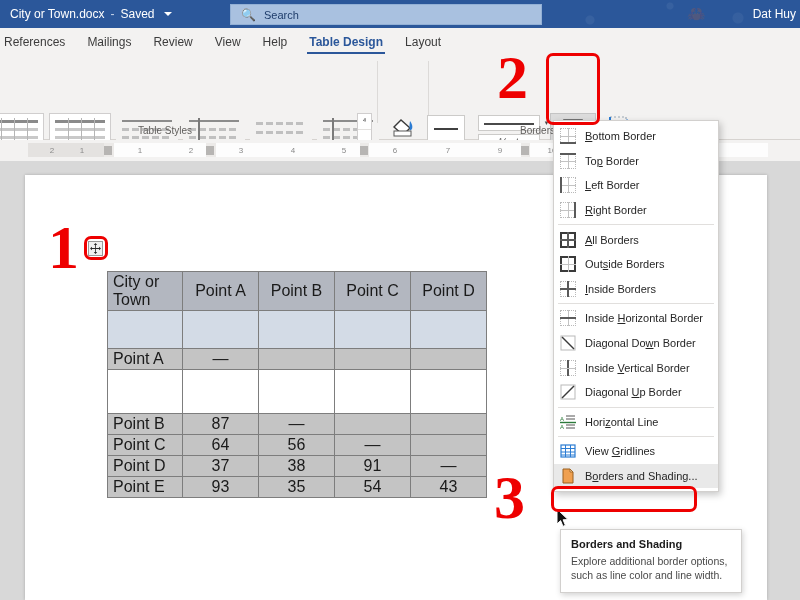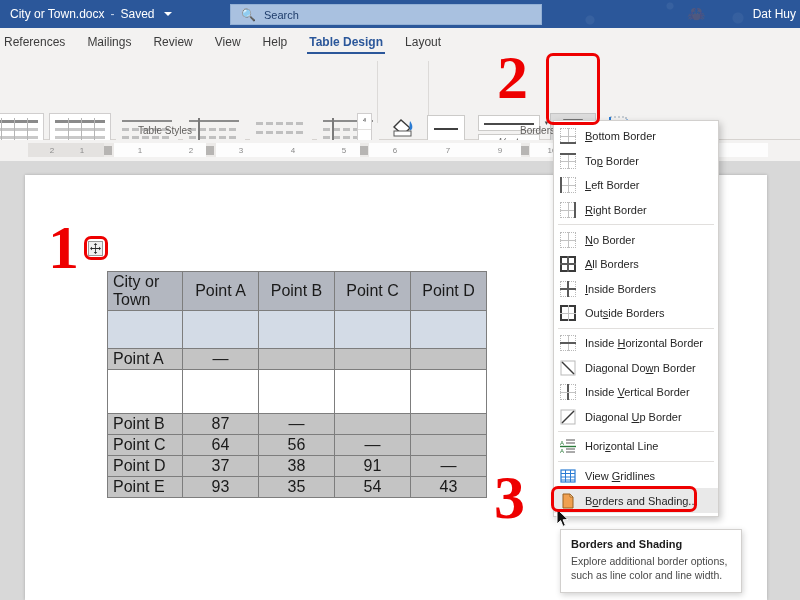--- a/index.html
+++ b/index.html
@@ -616,54 +616,46 @@
         <span class="ic-box"></span>
           <span class="ic-grid-v"></span>
           <span class="ic-grid-h"></span>
           <span class="ic-solid-r"></span>
       </span>
       <span class="mi-label"><u>R</u>ight Border</span>
     </div>
 
     <div class="menu-sep"></div>
 
-    <div class="menu-item">
-      <span class="mi-icon">
-        <span class="ic-box"></span>
-          <span class="ic-grid-v"></span>
-          <span class="ic-grid-h"></span>
-      </span>
-      <span class="mi-label"><u>N</u>o Border</span>
-    </div>
 
     <div class="menu-item">
       <span class="mi-icon">
         <span class="ic-all"></span>
           <span class="ic-in-v"></span>
           <span class="ic-in-h"></span>
       </span>
       <span class="mi-label"><u>A</u>ll Borders</span>
     </div>
 
     <div class="menu-item">
       <span class="mi-icon">
+        <span class="ic-all"></span>
+          <span class="ic-grid-v"></span>
+          <span class="ic-grid-h"></span>
+      </span>
+      <span class="mi-label">Out<u>s</u>ide Borders</span>
+    </div>
+
+    <div class="menu-item">
+      <span class="mi-icon">
         <span class="ic-box"></span>
           <span class="ic-in-v"></span>
           <span class="ic-in-h"></span>
       </span>
       <span class="mi-label"><u>I</u>nside Borders</span>
-    </div>
-
-    <div class="menu-item">
-      <span class="mi-icon">
-        <span class="ic-all"></span>
-          <span class="ic-grid-v"></span>
-          <span class="ic-grid-h"></span>
-      </span>
-      <span class="mi-label">Out<u>s</u>ide Borders</span>
     </div>
 
     <div class="menu-sep"></div>
 
     <div class="menu-item">
       <span class="mi-icon">
         <span class="ic-box"></span>
           <span class="ic-grid-v"></span>
           <span class="ic-in-h"></span>
       </span>

